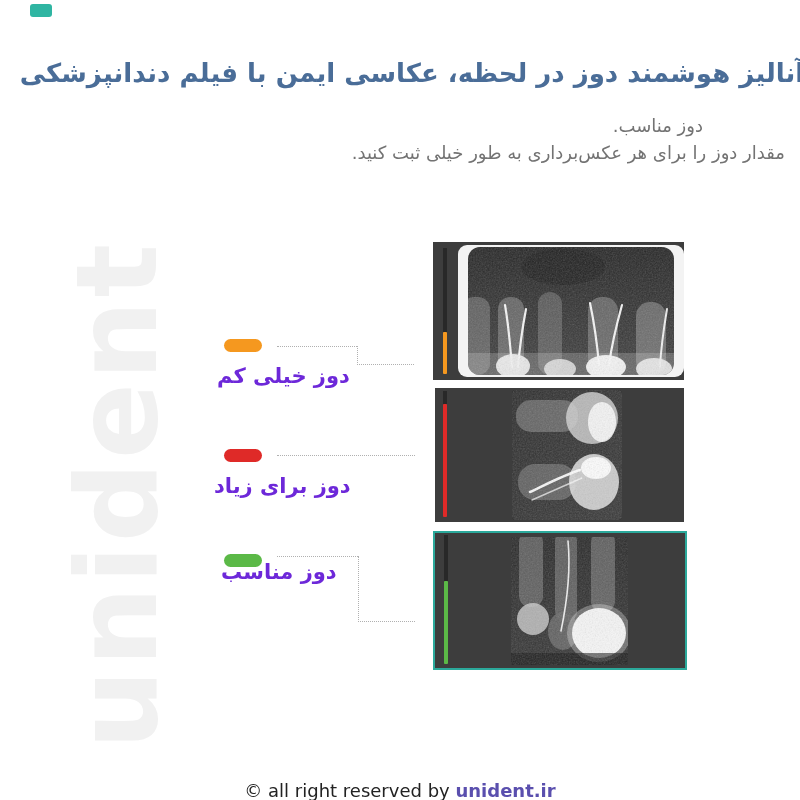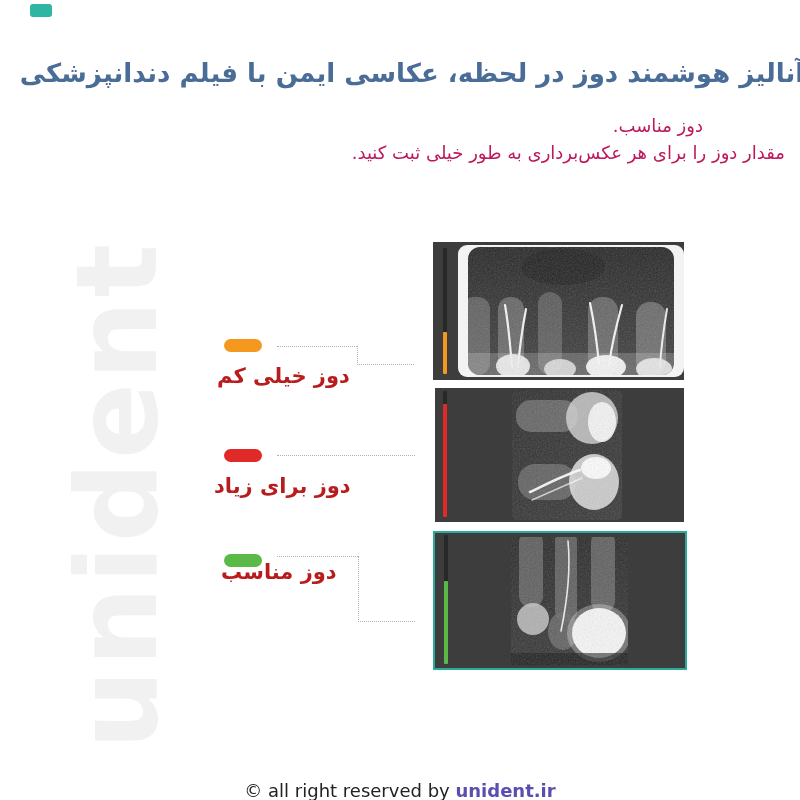--- a/index.html
+++ b/index.html
@@ -10,33 +10,33 @@
   .logo-square { position:absolute; left:30px; top:4px; width:22px; height:13px; border-radius:3px; }
   .watermark { position:absolute; left:117px; top:495px;
                transform:translate(-50%,-50%) rotate(-90deg);
                font-size:112px; font-weight:bold; letter-spacing:3px;
                color:#f1f1f1; white-space:nowrap; }
 
   
   .title { position:absolute; top:46px; left:0; width:100%; margin:12px; text-align:center;
            direction:rtl; font-size:26px; font-weight:bold; }
   .intro { position:absolute; top:112px; right:15px; direction:rtl; text-align:right;
-           font-size:18px; line-height:27px; color:#be185d; }
+           font-size:18px; line-height:27px; color:#737373; }
   .intro p { margin:0; white-space:nowrap; }
   .intro p:nth-child(1){ padding-right:82px; }
   .intro p:nth-child(3){ padding-right:58px; }
   .intro p:nth-child(4){ padding-right:78px; }
 
   
   .pill { position:absolute; width:38px; height:13px; border-radius:7px; }
   .pill-low  { left:224px; top:339px; }
   .pill-high { left:224px; top:449px; }
   .pill-ok   { left:224px; top:554px; }
   .legend-label { position:absolute; direction:rtl; white-space:nowrap;
-                  font-size:21px; font-weight:600; color:#b91c1c;text-align:center; }
+                  font-size:21px; font-weight:600; color:#6d28d9;text-align:center; }
   .lab-low  { left:217px; top:364px; }
   .lab-high { left:214px; top:474px; }
   .lab-ok   { left:221px; top:560px; }
 
   
   .conn-h { position:absolute; height:0; border-top:1px dotted #b0b0b0; }
   .conn-v { position:absolute; width:0; border-left:1px dotted #b0b0b0; }
   .c1a { left:277px; top:346px; width:80px; }
   .c1b { left:357px; top:346px; height:19px; }
   .c1c { left:357px; top:364px; width:57px; }

